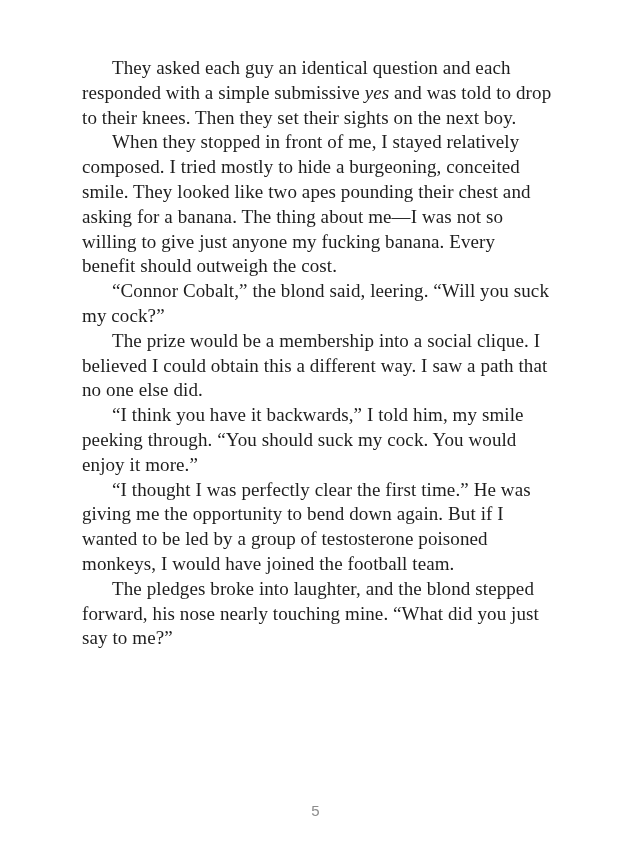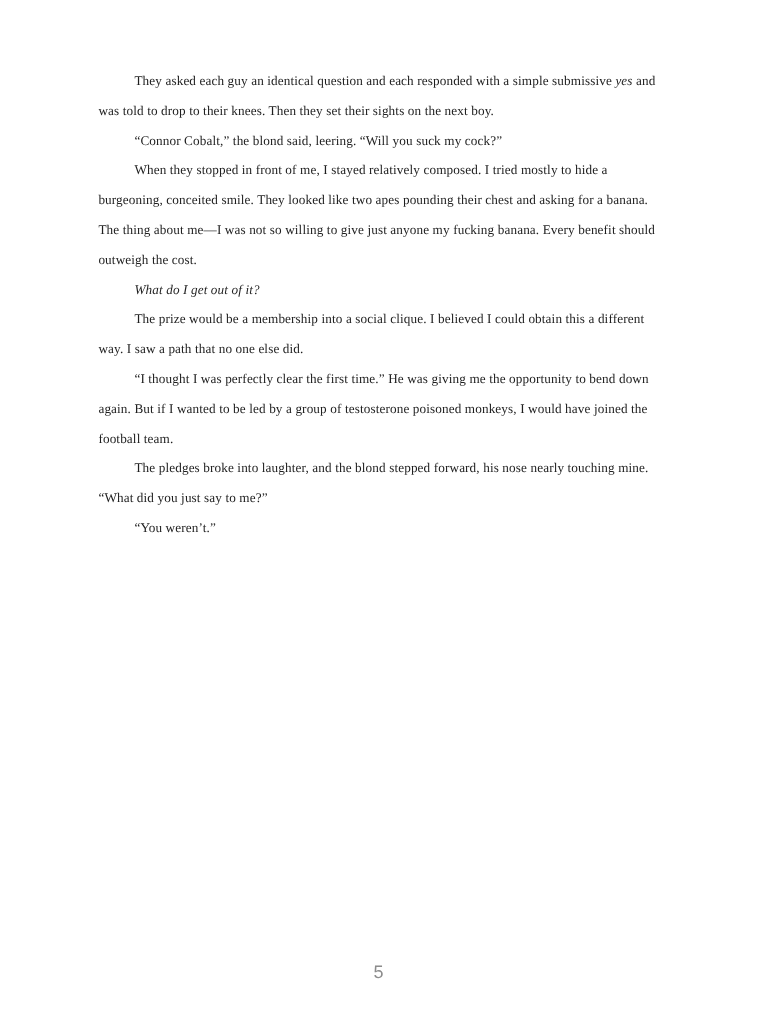--- a/index.html
+++ b/index.html
@@ -14,21 +14,21 @@
     background: #ffffff;
     overflow: hidden;
     font-family: "Liberation Serif", serif;
   }
   .text-block {
     position: absolute;
     left: 82px;
     top: 56px;
     width: 470px;
     color: #1e1e1e;
-    font-size: 11px;
+    font-size: 19px;
     line-height: 24.8px;
     text-align: left;
     letter-spacing: 0.1px;
   }
   .text-block p {
     margin: 0;
     padding: 0;
     text-indent: 30px;
   }
   .text-block em {
@@ -44,22 +44,21 @@
     font-size: 15px;
     color: #8c8c8c;
   }
 </style>
 </head>
 <body>
 
 <div class="book-page">
   <div class="text-block">
       <p><span>They asked each guy an identical question and each responded with a simple submissive </span><em>yes</em><span> and was told to drop to their knees. Then they set their sights on the next boy.</span></p>
+      <p><span>When they stopped in front of me, I stayed relatively composed. I tried mostly to hide a burgeoning, conceited smile. They looked like two apes pounding their chest and asking for a banana. The thing about me—I was not so willing to give just anyone my fucking banana. Every benefit should outweigh the cost.</span></p>
       <p><span>“Connor Cobalt,” the blond said, leering. “Will you suck my cock?”</span></p>
-      <p><span>When they stopped in front of me, I stayed relatively composed. I tried mostly to hide a burgeoning, conceited smile. They looked like two apes pounding their chest and asking for a banana. The thing about me—I was not so willing to give just anyone my fucking banana. Every benefit should outweigh the cost.</span></p>
-      <p><em>What do I get out of it?</em></p>
       <p><span>The prize would be a membership into a social clique. I believed I could obtain this a different way. I saw a path that no one else did.</span></p>
+      <p><span>“I think you have it backwards,” I told him, my smile peeking through. “You should suck my cock. You would enjoy it more.”</span></p>
       <p><span>“I thought I was perfectly clear the first time.” He was giving me the opportunity to bend down again. But if I wanted to be led by a group of testosterone poisoned monkeys, I would have joined the football team.</span></p>
       <p><span>The pledges broke into laughter, and the blond stepped forward, his nose nearly touching mine. “What did you just say to me?”</span></p>
-      <p><span>“You weren’t.”</span></p>
     </div>
   <div class="page-number">5</div>
 </div>
 
 </body></html>

